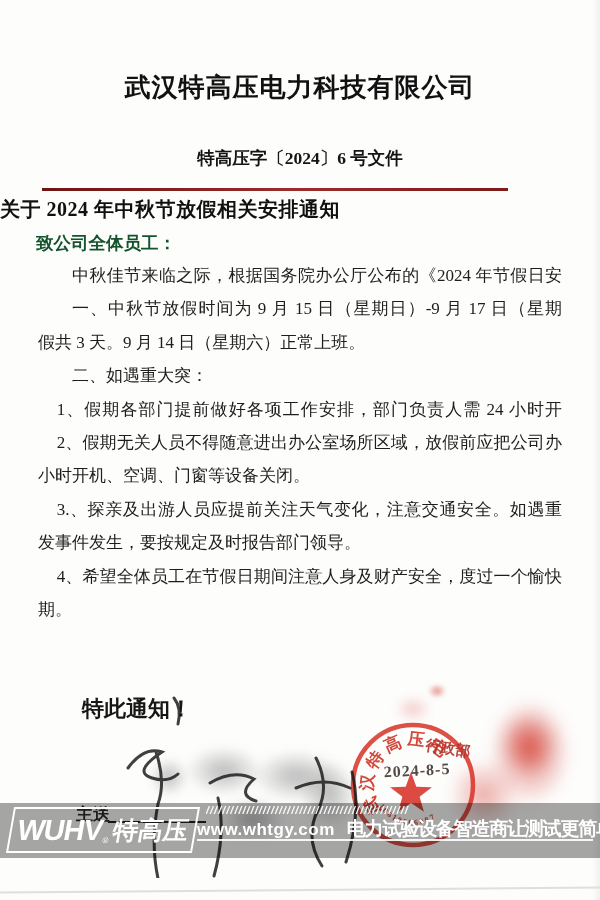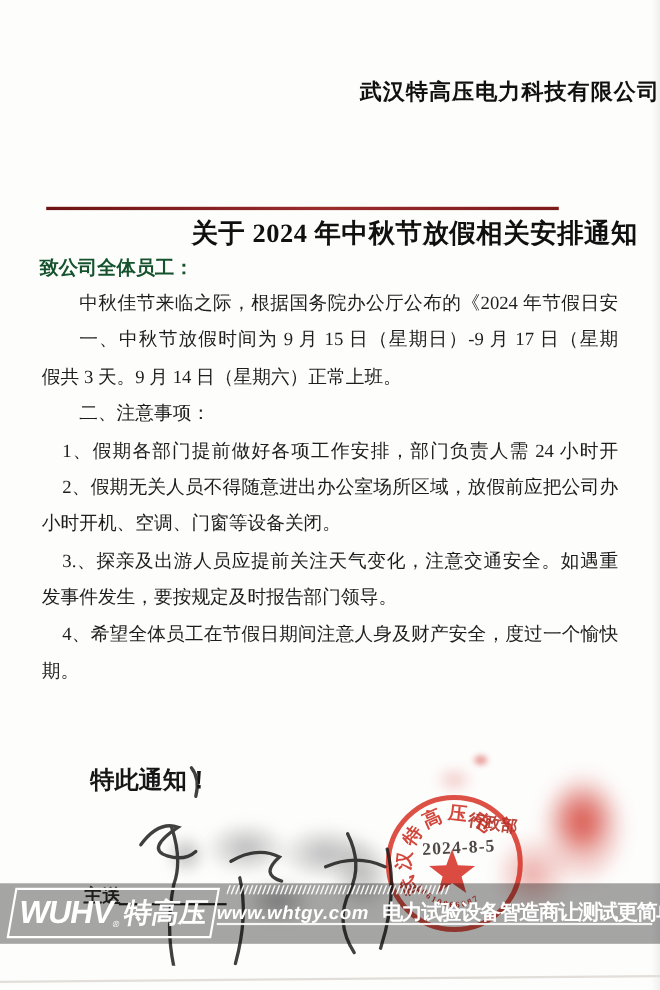--- a/index.html
+++ b/index.html
@@ -4,28 +4,28 @@
 <style>
   html,body{margin:0;padding:0;background:#ffffff;}
   .page{
     position:relative;width:600px;height:900px;overflow:hidden;
     background:#fdfdfc;isolation:isolate;
     font-family:"Liberation Serif","DejaVu Serif",serif;
     color:#1f1f1f;
   }
   .page-edge{position:absolute;top:0;right:0;width:8px;height:100%;
     background:linear-gradient(to right,rgba(0,0,0,0),rgba(0,0,0,.05));z-index:1;}
-  .doc-title{position:absolute;top:70px;left:0;width:100%;text-align:right;
-    font-size:20px;font-weight:bold;letter-spacing:1px;color:#111;}
+  .doc-title{position:absolute;top:70px;left:0;width:100%;text-align:center;
+    font-size:26px;font-weight:bold;letter-spacing:1px;color:#111;}
   .doc-number{position:absolute;top:146px;left:0;width:100%;text-align:center;
     font-size:17.5px;font-weight:bold;color:#141414;}
   .red-rule{position:absolute;top:188px;left:42px;width:466px;height:2.5px;
     background:linear-gradient(to right,#6e1414,#9b2c2c 55%,#7d1a1a);z-index:2;}
-  .doc-heading{position:absolute;top:196px;left:0;width:580px;text-align:right;
-    font-size:24px;font-weight:bold;color:#101010;letter-spacing:.5px;}
+  .doc-heading{position:absolute;top:196px;left:0;width:580px;text-align:left;
+    font-size:20px;font-weight:bold;color:#101010;letter-spacing:.5px;}
   .salutation{position:absolute;top:231px;left:36px;
     font-size:17.5px;font-weight:bold;color:#14532d;}
   .body-text{position:absolute;top:259px;left:38px;width:524px;z-index:2;}
   .line{font-size:17px;line-height:33.4px;height:33.4px;white-space:nowrap;
     text-align:justify;color:#1d1d1d;}
   .line.fill{white-space:normal;text-align-last:justify;overflow:hidden;}
   .line.indent{text-indent:2em;}
   .line.indent1{text-indent:1.1em;}
   .closing{position:absolute;top:694px;left:38px;font-size:22px;font-weight:bold;
     color:#161616;text-indent:2em;width:300px;}
@@ -47,49 +47,50 @@
   .brand-box{position:absolute;left:10px;top:4px;width:182px;height:42px;
     border:2.5px solid #ffffff;transform:skewX(-10deg);
     display:flex;align-items:center;justify-content:center;gap:2px;}
   .brand-latin{font-size:29px;font-weight:900;letter-spacing:-1px;line-height:1;}
   .brand-reg{font-size:8px;align-self:flex-end;margin:0 1px 6px 0;}
   .brand-cn{font-size:25px;font-weight:900;line-height:1;letter-spacing:0;}
   .hatch{position:absolute;left:206px;top:1px;width:262px;height:13px;overflow:hidden;
     font-size:11px;font-weight:bold;font-style:italic;letter-spacing:1px;
     color:rgba(255,255,255,.95);white-space:nowrap;line-height:13px;}
   .band-row{position:absolute;left:197px;top:13px;display:flex;align-items:baseline;white-space:nowrap;}
-  .band-url{font-size:17px;font-weight:bold;font-style:italic;letter-spacing:.5px;margin-right:12px;}
+  .band-url{font-size:17px;font-weight:bold;letter-spacing:.5px;margin-right:12px;}
   .band-tag1{font-size:19px;font-weight:900;letter-spacing:-1.2px;}
   .band-tag2{font-size:19px;font-weight:900;letter-spacing:-1.2px;}
   .band-underline{position:absolute;left:197px;top:35.5px;width:396px;height:2px;
     background:rgba(255,255,255,.9);}
   .page-bottom-line{position:absolute;left:-5px;top:889px;width:610px;height:1.5px;
     background:#e2ded9;transform:rotate(-.5deg);z-index:1;}
 </style>
 </head>
 <body>
 
 <div class="page">
   <div class="page-edge"></div>
 
   <div class="doc-title">武汉特高压电力科技有限公司</div>
+  <div class="doc-number">特高压字〔2024〕6 号文件</div>
   <div class="red-rule"></div>
   <div class="doc-heading">关于 2024 年中秋节放假相关安排通知</div>
   <div class="salutation">致公司全体员工：</div>
 
   <div class="body-text">
 
       <div class="line indent fill">中秋佳节来临之际，根据国务院办公厅公布的《2024 年节假日安排的</div>
 
 
       <div class="line indent fill">一、中秋节放假时间为 9 月 15 日（星期日）-9 月 17 日（星期二）放</div>
 
       <div class="line">假共 3 天。9 月 14 日（星期六）正常上班。</div>
 
-      <div class="line indent">二、注意事项：</div>
+      <div class="line indent">二、如遇重大突：</div>
 
       <div class="line indent1 fill">1、假期各部门提前做好各项工作安排，部门负责人需 24 小时开机，保</div>
 
 
       <div class="line indent1 fill">2、假期无关人员不得随意进出办公室场所区域，放假前应把公司办公区</div>
 
       <div class="line">小时开机、空调、门窗等设备关闭。</div>
 
       <div class="line indent1 fill">3.、探亲及出游人员应提前关注天气变化，注意交通安全。如遇重大突</div>
 

